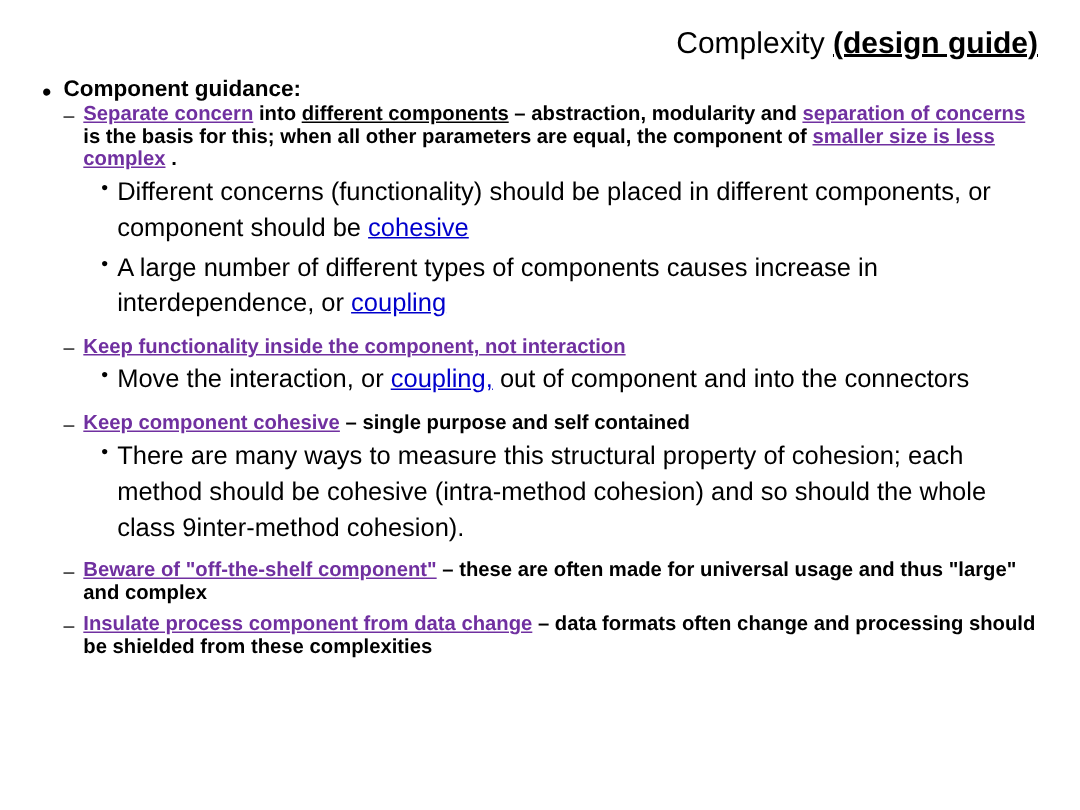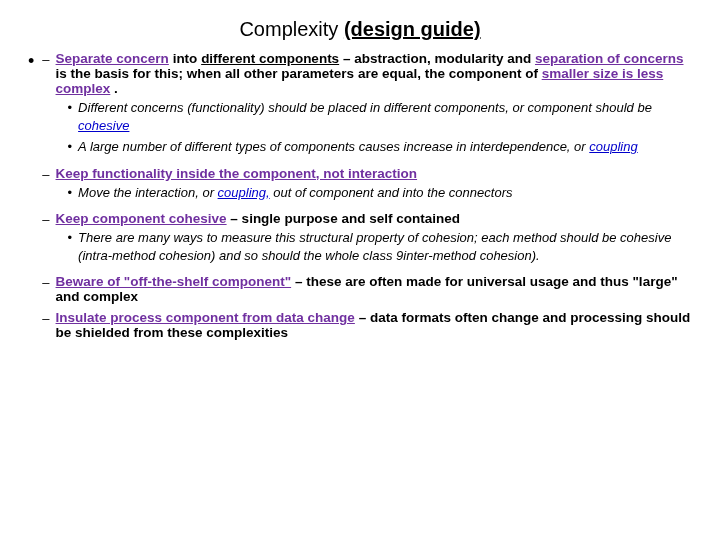--- a/index.html
+++ b/index.html
@@ -11,21 +11,21 @@
       width: 720px;
       height: 540px;
       background: #ffffff;
       font-family: Arial, sans-serif;
       font-size: 13px;
       color: #000000;
       overflow: hidden;
       padding: 18px 28px 18px 28px;
     }
     .page-title {
-      text-align: center;
+      text-align: right;
       font-size: 20px;
       font-weight: normal;
       margin-bottom: 10px;
       color: #000;
     }
     .page-title .underline {
       text-decoration: underline;
     }
     .page-title .bold-underline {
       font-weight: bold;
@@ -83,39 +83,39 @@
     }
     .text-purple {
       color: #7030a0;
       text-decoration: underline;
     }
     .text-blue-underline {
       color: #0000cc;
       text-decoration: underline;
     }
     .small-text {
-      font-size: 13px;
+      font-size: 17px;
       line-height: 1.4;
-      font-style: italic;
     }
     .guidance-label {
       font-size: 15px;
       font-weight: bold;
     }
   </style>
 </head>
 <body>
 
 <h1 class="page-title">
   <span>Complexity </span><span class="underline bold-underline">(design guide)</span>
 </h1>
 
 <div class="bullet-item">
   <span class="bullet-symbol">•</span>
   <div style="flex:1;">
+    <span class="guidance-label">Component guidance:</span>
 
     <ul class="sub-list">
 
       <li class="sub-item">
         <span class="dash">–</span>
         <div class="sub-item-content">
           <span style="font-size:13.5px;">
             <span class="text-purple text-bold">Separate concern</span>
             <span class="text-bold"> into </span>
             <span class="text-bold text-underline">different components</span>

